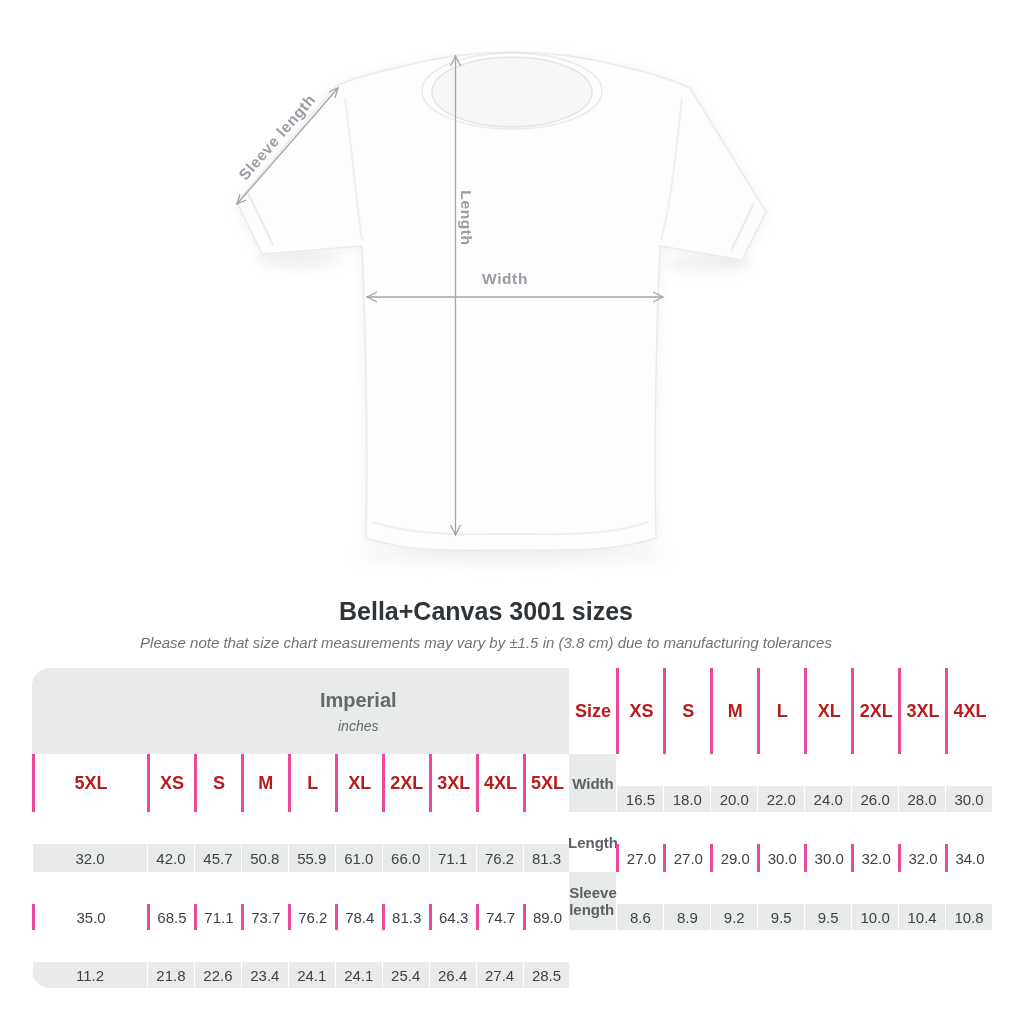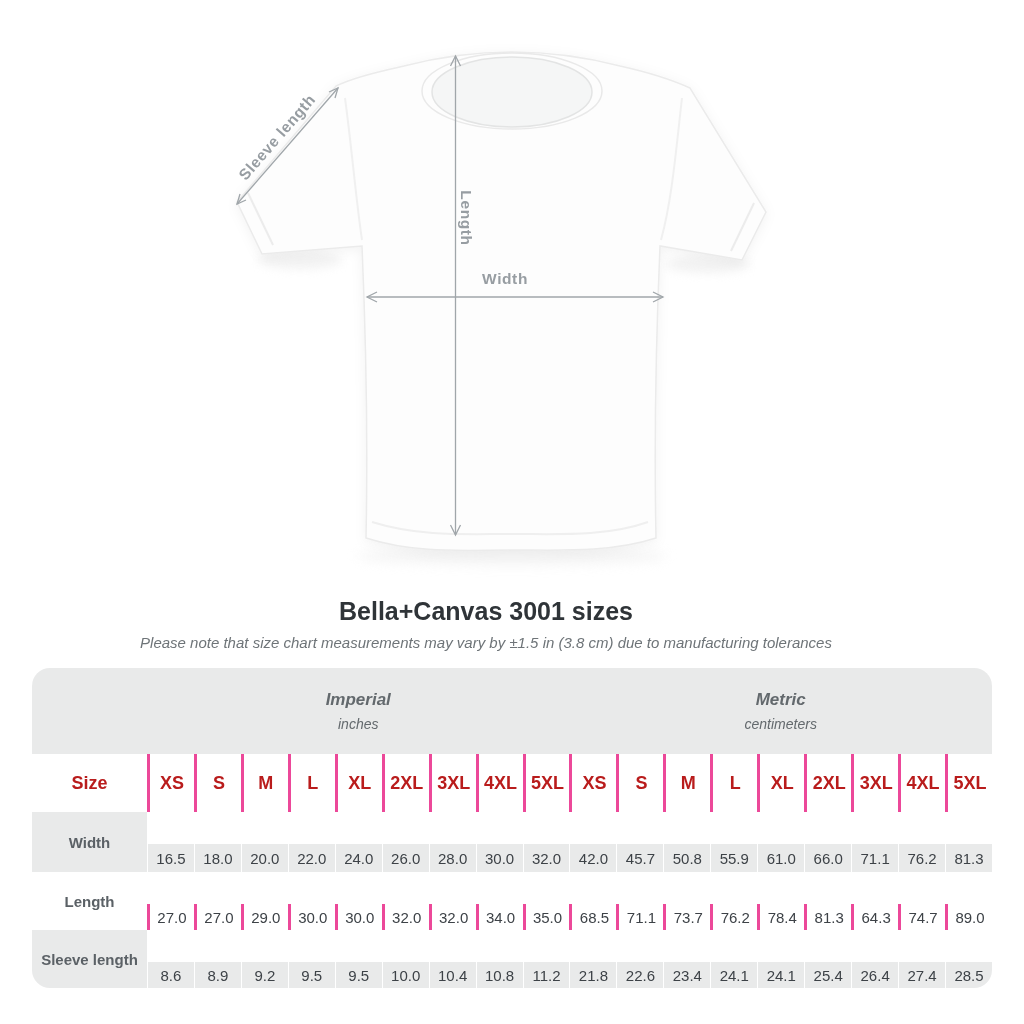--- a/index.html
+++ b/index.html
@@ -28,21 +28,21 @@
     grid-template-columns:115px repeat(18, 1fr);
     grid-template-rows:86px 58px 60px 58px 58px;
     border-radius:18px; overflow:hidden; background:#ffffff;
   }
   .cell { display:flex; align-items:center; justify-content:center; min-width:0; }
   .band  { background:#e9eaea; }
   .white { background:#ffffff; }
   .sep-light { border-left:3px solid #ec4899; }
   .sep-white { border-left:1px solid #ffffff; }
   .section-head { flex-direction:column; }
-  .sec-name { font-size:17px; font-weight:bold; font-style:italic; color:#63696d; }
+  .sec-name { font-size:20px; font-weight:bold; color:#63696d; }
   .sec-unit { font-size:14px; font-style:italic; color:#63696d; margin-top:6px; }
   .hdr    { font-size:18px; font-weight:bold; color:#b91c1c; }
   .rowlbl { font-size:15px; font-weight:bold; color:#5b6166; }
   .val    { font-size:15px; color:#3d4247;margin-top:32px; }
 </style>
 </head>
 <body>
 
 <div class="stage">
 
@@ -103,24 +103,20 @@
   <div class="title-block">
     <div class="chart-title">Bella+Canvas 3001 sizes</div>
     <div class="chart-subtitle">Please note that size chart measurements may vary by ±1.5 in (3.8 cm) due to manufacturing tolerances</div>
   </div>
 
   <div class="size-table" id="size-table">
       <div class="cell band"></div>
       <div class="cell band section-head" style="grid-column: span 9;">
         <div class="sec-name">Imperial</div>
         <div class="sec-unit">inches</div>
-      </div>
-      <div class="cell band section-head" style="grid-column: span 9;">
-        <div class="sec-name">Metric</div>
-        <div class="sec-unit">centimeters</div>
       </div>
       <div class="cell white hdr">Size</div>
       <div class="cell white hdr sep-light">XS</div>
       <div class="cell white hdr sep-light">S</div>
       <div class="cell white hdr sep-light">M</div>
       <div class="cell white hdr sep-light">L</div>
       <div class="cell white hdr sep-light">XL</div>
       <div class="cell white hdr sep-light">2XL</div>
       <div class="cell white hdr sep-light">3XL</div>
       <div class="cell white hdr sep-light">4XL</div>

